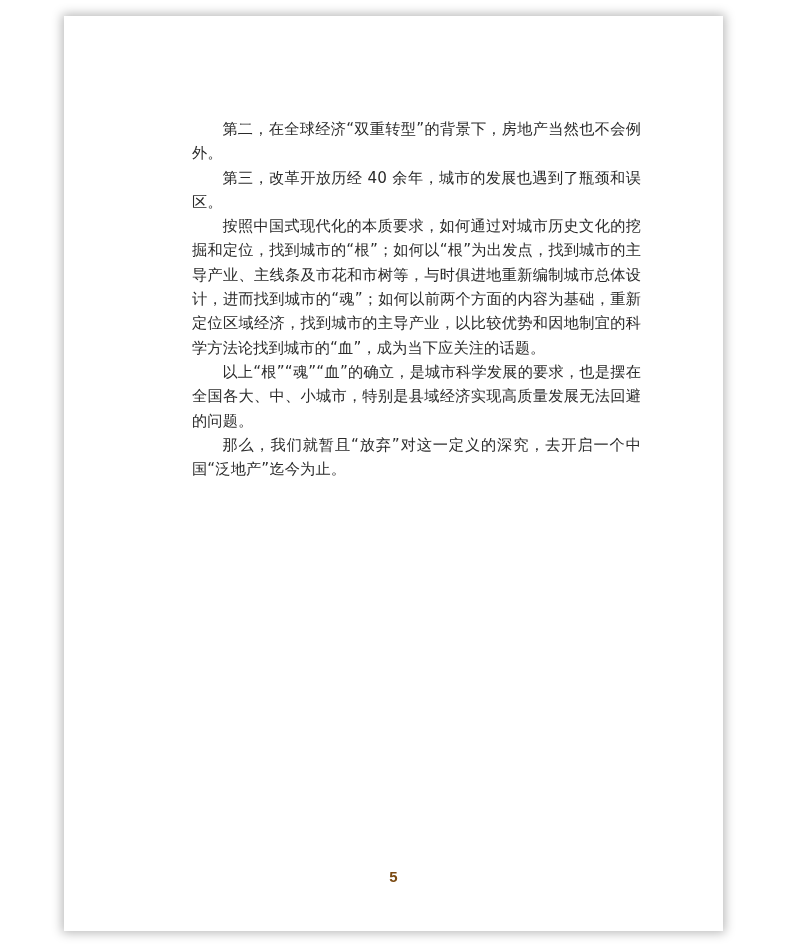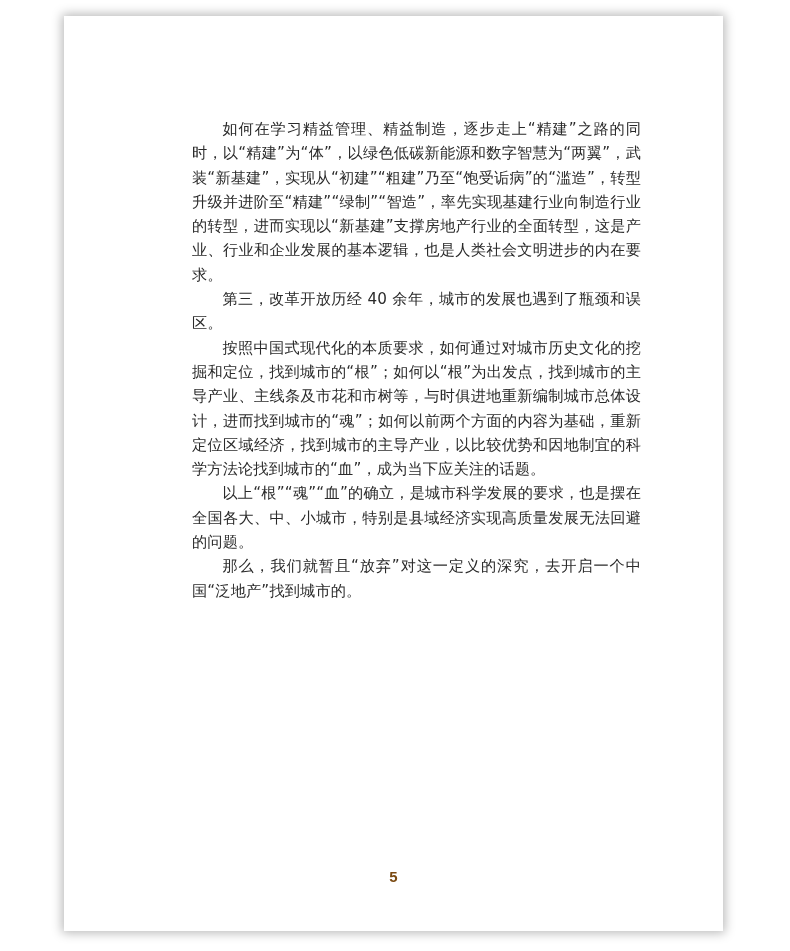--- a/index.html
+++ b/index.html
@@ -41,20 +41,20 @@
     font-weight: bold;
     color: #7a4a12;
     font-family: "Liberation Sans", sans-serif;
   }
 </style>
 </head>
 <body>
 
 <div class="page">
   <div class="content">
-    <p class="para">如何在学习精益管理、精益制造，逐步走上“精建”之路的同时，以“精建”为“体”，以绿色低碳新能源和数字智慧为“两翼”，武装“新基建”，实现从“初建”“粗建”乃至“饱受诟病”的“滥造”，转型升级并进阶至“精建”“绿制”“智造”，率先实现基建行业向制造行业的转型，进而实现以“新基建”支撑房地产行业的全面转型，这是产业、行业和企业发展的基本逻辑，也是人类社会文明进步的内在要求。</p>
+    <p class="para">第二，在全球经济“双重转型”的背景下，房地产当然也不会例外。</p>
     <p class="para">第三，改革开放历经 40 余年，城市的发展也遇到了瓶颈和误区。</p>
     <p class="para">按照中国式现代化的本质要求，如何通过对城市历史文化的挖掘和定位，找到城市的“根”；如何以“根”为出发点，找到城市的主导产业、主线条及市花和市树等，与时俱进地重新编制城市总体设计，进而找到城市的“魂”；如何以前两个方面的内容为基础，重新定位区域经济，找到城市的主导产业，以比较优势和因地制宜的科学方法论找到城市的“血”，成为当下应关注的话题。</p>
     <p class="para">以上“根”“魂”“血”的确立，是城市科学发展的要求，也是摆在全国各大、中、小城市，特别是县域经济实现高质量发展无法回避的问题。</p>
-    <p class="para">那么，我们就暂且“放弃”对这一定义的深究，去开启一个中国“泛地产”找到城市的。</p>
+    <p class="para">那么，我们就暂且“放弃”对这一定义的深究，去开启一个中国“泛地产”迄今为止。</p>
   </div>
   <div class="page-number">5</div>
 </div>
 
 </body></html>

